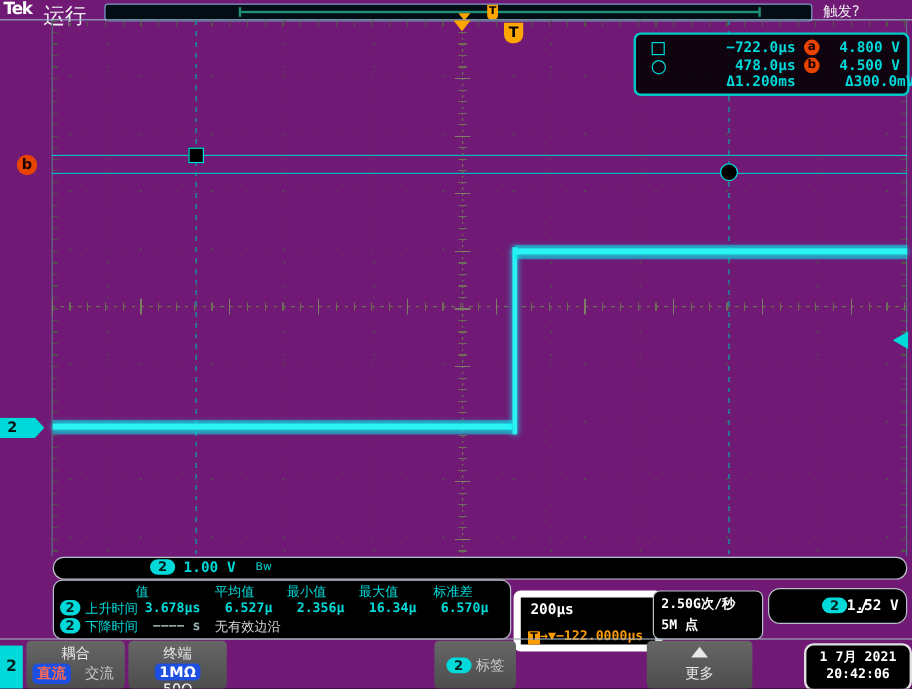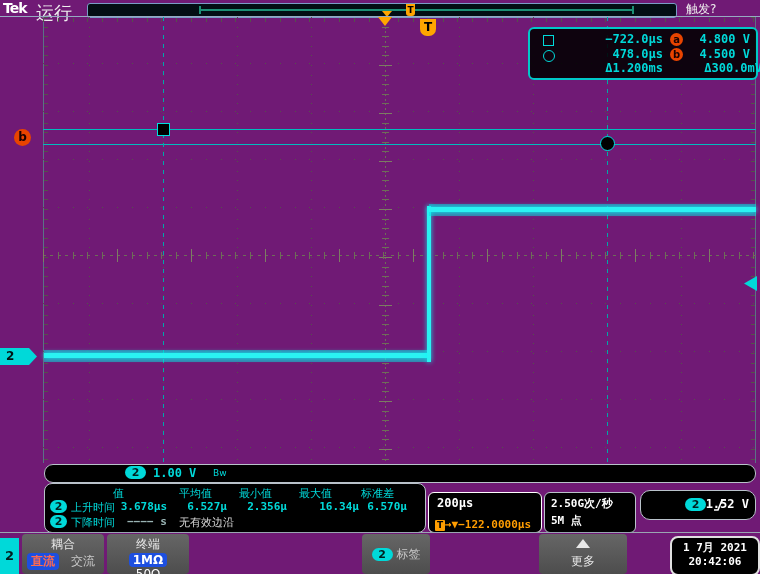--- a/index.html
+++ b/index.html
@@ -68,21 +68,21 @@
   .cr-volt{left:156px;width:64px;text-align:right;}
   .ab-badge{width:13px;height:13px;border-radius:50%;background:#e84400;color:#1a0000;
             font-size:10px;font-weight:bold;text-align:center;line-height:13px;}
   
   .scale-bar{left:44px;top:464px;width:710px;height:17px;border:1px solid #b9c2ca;border-radius:9px;background:#000;}
   .ch-badge{width:21px;height:13px;border-radius:7px;background:#00d9d9;color:#002020;
             font-size:11px;font-weight:bold;text-align:center;line-height:13px;}
   .meas-box{left:44px;top:483px;width:380px;height:48px;border:1px solid #b9c2ca;border-radius:8px;background:#000;}
   .meas-box .hdr{top:2px;font-size:11px;color:#00d9d9;}
   .m-col{width:62px;text-align:right;font-size:11px;font-weight:bold;color:#00d9d9;}
-  .horiz-box{left:428px;top:492px;width:112px;height:39px;border:1px solid #ffffff;border-radius:6px;background:#000;}
+  .horiz-box{left:428px;top:492px;width:112px;height:39px;border:6px solid #ffffff;border-radius:6px;background:#000;}
   .acq-box{left:544px;top:492px;width:90px;height:39px;border:1px solid #b9c2ca;border-radius:6px;background:#000;}
   .trig-box{left:640px;top:490px;width:114px;height:28px;border:1px solid #b9c2ca;border-radius:10px;background:#000;}
   .t-icon{width:10px;height:11px;background:#ff9d00;border-radius:1px;color:#000;font-size:9px;font-weight:bold;
           text-align:center;line-height:11px;display:inline-block;}
   
   .menu-tab2{left:0;top:538px;width:19px;height:36px;background:#00d9d9;color:#002020;
              font-size:13px;font-weight:bold;text-align:center;line-height:36px;}
   .btn{position:absolute;top:534px;height:40px;background:linear-gradient(#666,#4d4d4d);border-radius:4px;
        color:#e8e8e8;font-size:12px;text-align:center;}
   .btn-label{position:absolute;top:2px;left:0;width:100%;}
@@ -184,21 +184,21 @@
     <div class="abs hdr" style="left:134px;">平均值</div>
     <div class="abs hdr" style="left:194px;">最小值</div>
     <div class="abs hdr" style="left:254px;">最大值</div>
     <div class="abs hdr" style="left:316px;">标准差</div>
 
     <div class="abs ch-badge" style="left:5px;top:16px;width:17px;">2</div>
     <div class="abs cyan" style="left:26px;top:16px;font-size:11px;">上升时间</div>
     <div class="abs m-col mono" style="left:60px;top:16px;">3.678µs</div>
     <div class="abs m-col mono" style="left:120px;top:16px;">6.527µ</div>
     <div class="abs m-col mono" style="left:180px;top:16px;">2.356µ</div>
-    <div class="abs m-col mono" style="left:252px;top:16px;">16.34µ</div>
+    <div class="abs m-col mono" style="left:240px;top:16px;">16.34µ</div>
     <div class="abs m-col mono" style="left:300px;top:16px;">6.570µ</div>
 
     <div class="abs ch-badge" style="left:5px;top:31px;width:17px;">2</div>
     <div class="abs cyan" style="left:26px;top:31px;font-size:11px;">下降时间</div>
     <div class="abs m-col mono" style="left:60px;top:31px;color:#9ab4b4;">−−−− s</div>
     <div class="abs" style="left:134px;top:31px;font-size:11px;color:#d8d8d8;">无有效边沿</div>
   </div>
 
   <div class="abs horiz-box">
     <div class="abs mono" style="left:8px;top:3px;color:#fff;font-size:12px;font-weight:bold;">200µs</div>

